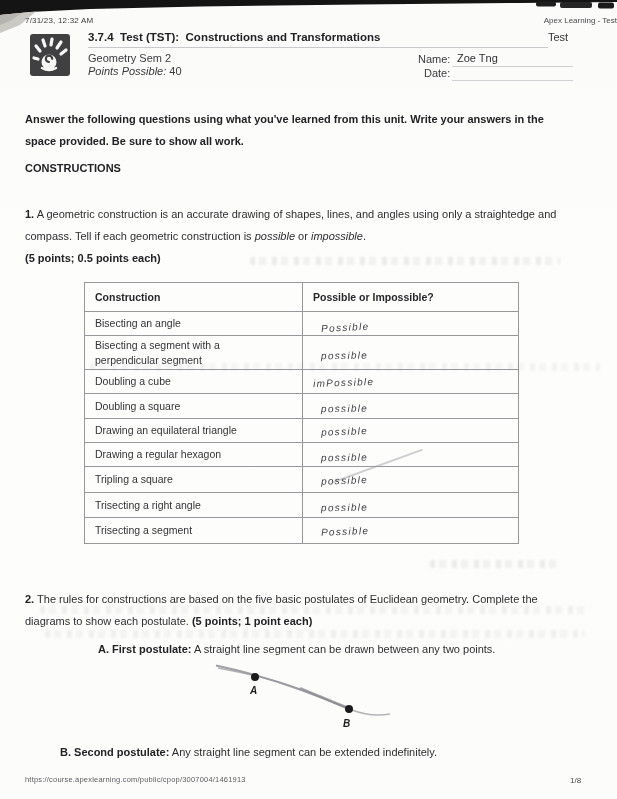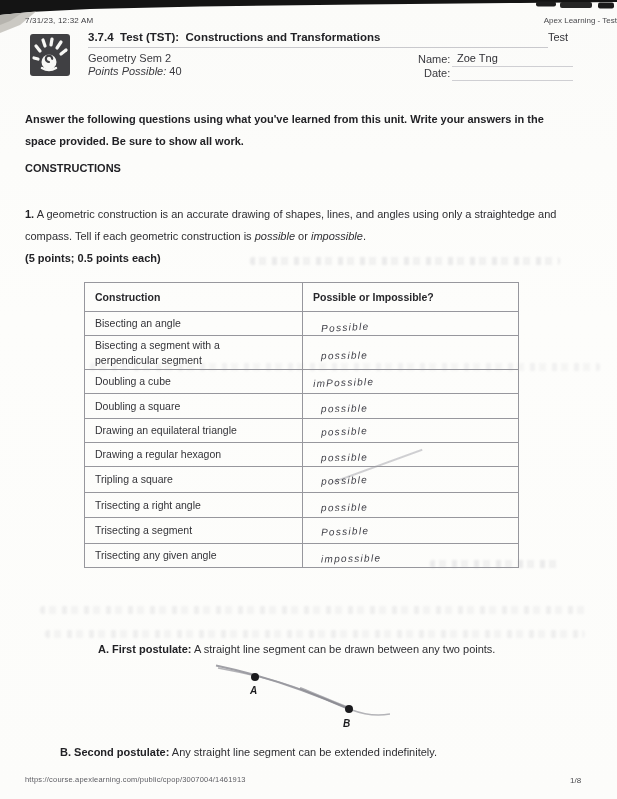--- a/index.html
+++ b/index.html
@@ -192,27 +192,28 @@
         <td><span class="hw">possible</span></td>
       </tr>
       <tr class="rh26">
         <td><span class="construction-text">Trisecting a right angle</span></td>
         <td><span class="hw">possible</span></td>
       </tr>
       <tr class="rh27">
         <td><span class="construction-text">Trisecting a segment</span></td>
         <td><span class="hw">Possible</span></td>
       </tr>
-      <tr class="rh25">
-        <td><span class="construction-text">Trisecting any given angle</span></td>
-        <td><span class="hw">impossible</span></td>
-      </tr>
     </tbody>
   </table>
 
+  <div class="q2">
+    <span class="qnum">2.</span>
+    <span>The rules for constructions are based on the five basic postulates of Euclidean geometry. Complete the diagrams to show each postulate.</span>
+    <span class="pts">(5 points; 1 point each)</span>
+  </div>
 
   <div class="postulate post-a">
     <span class="plabel">A. First postulate:</span>
     <span>A straight line segment can be drawn between any two points.</span>
   </div>
 
   <svg class="diagram" viewBox="0 0 220 75" xmlns="http://www.w3.org/2000/svg">
     <path d="M 18 10 C 45 15, 80 23, 105 33 C 130 43, 145 49, 152 52 C 165 57, 178 58, 190 56" fill="none" stroke="#b4b4b8" stroke-width="1.4"></path>
     <path d="M 16 7.5 C 55 15.5, 100 30, 150 51.5" fill="none" stroke="#96969c" stroke-width="2" opacity="0.9"></path>
     <path d="M 100 30 C 120 38, 135 45, 149 50" fill="none" stroke="#88888e" stroke-width="2.4" opacity="0.7"></path>

